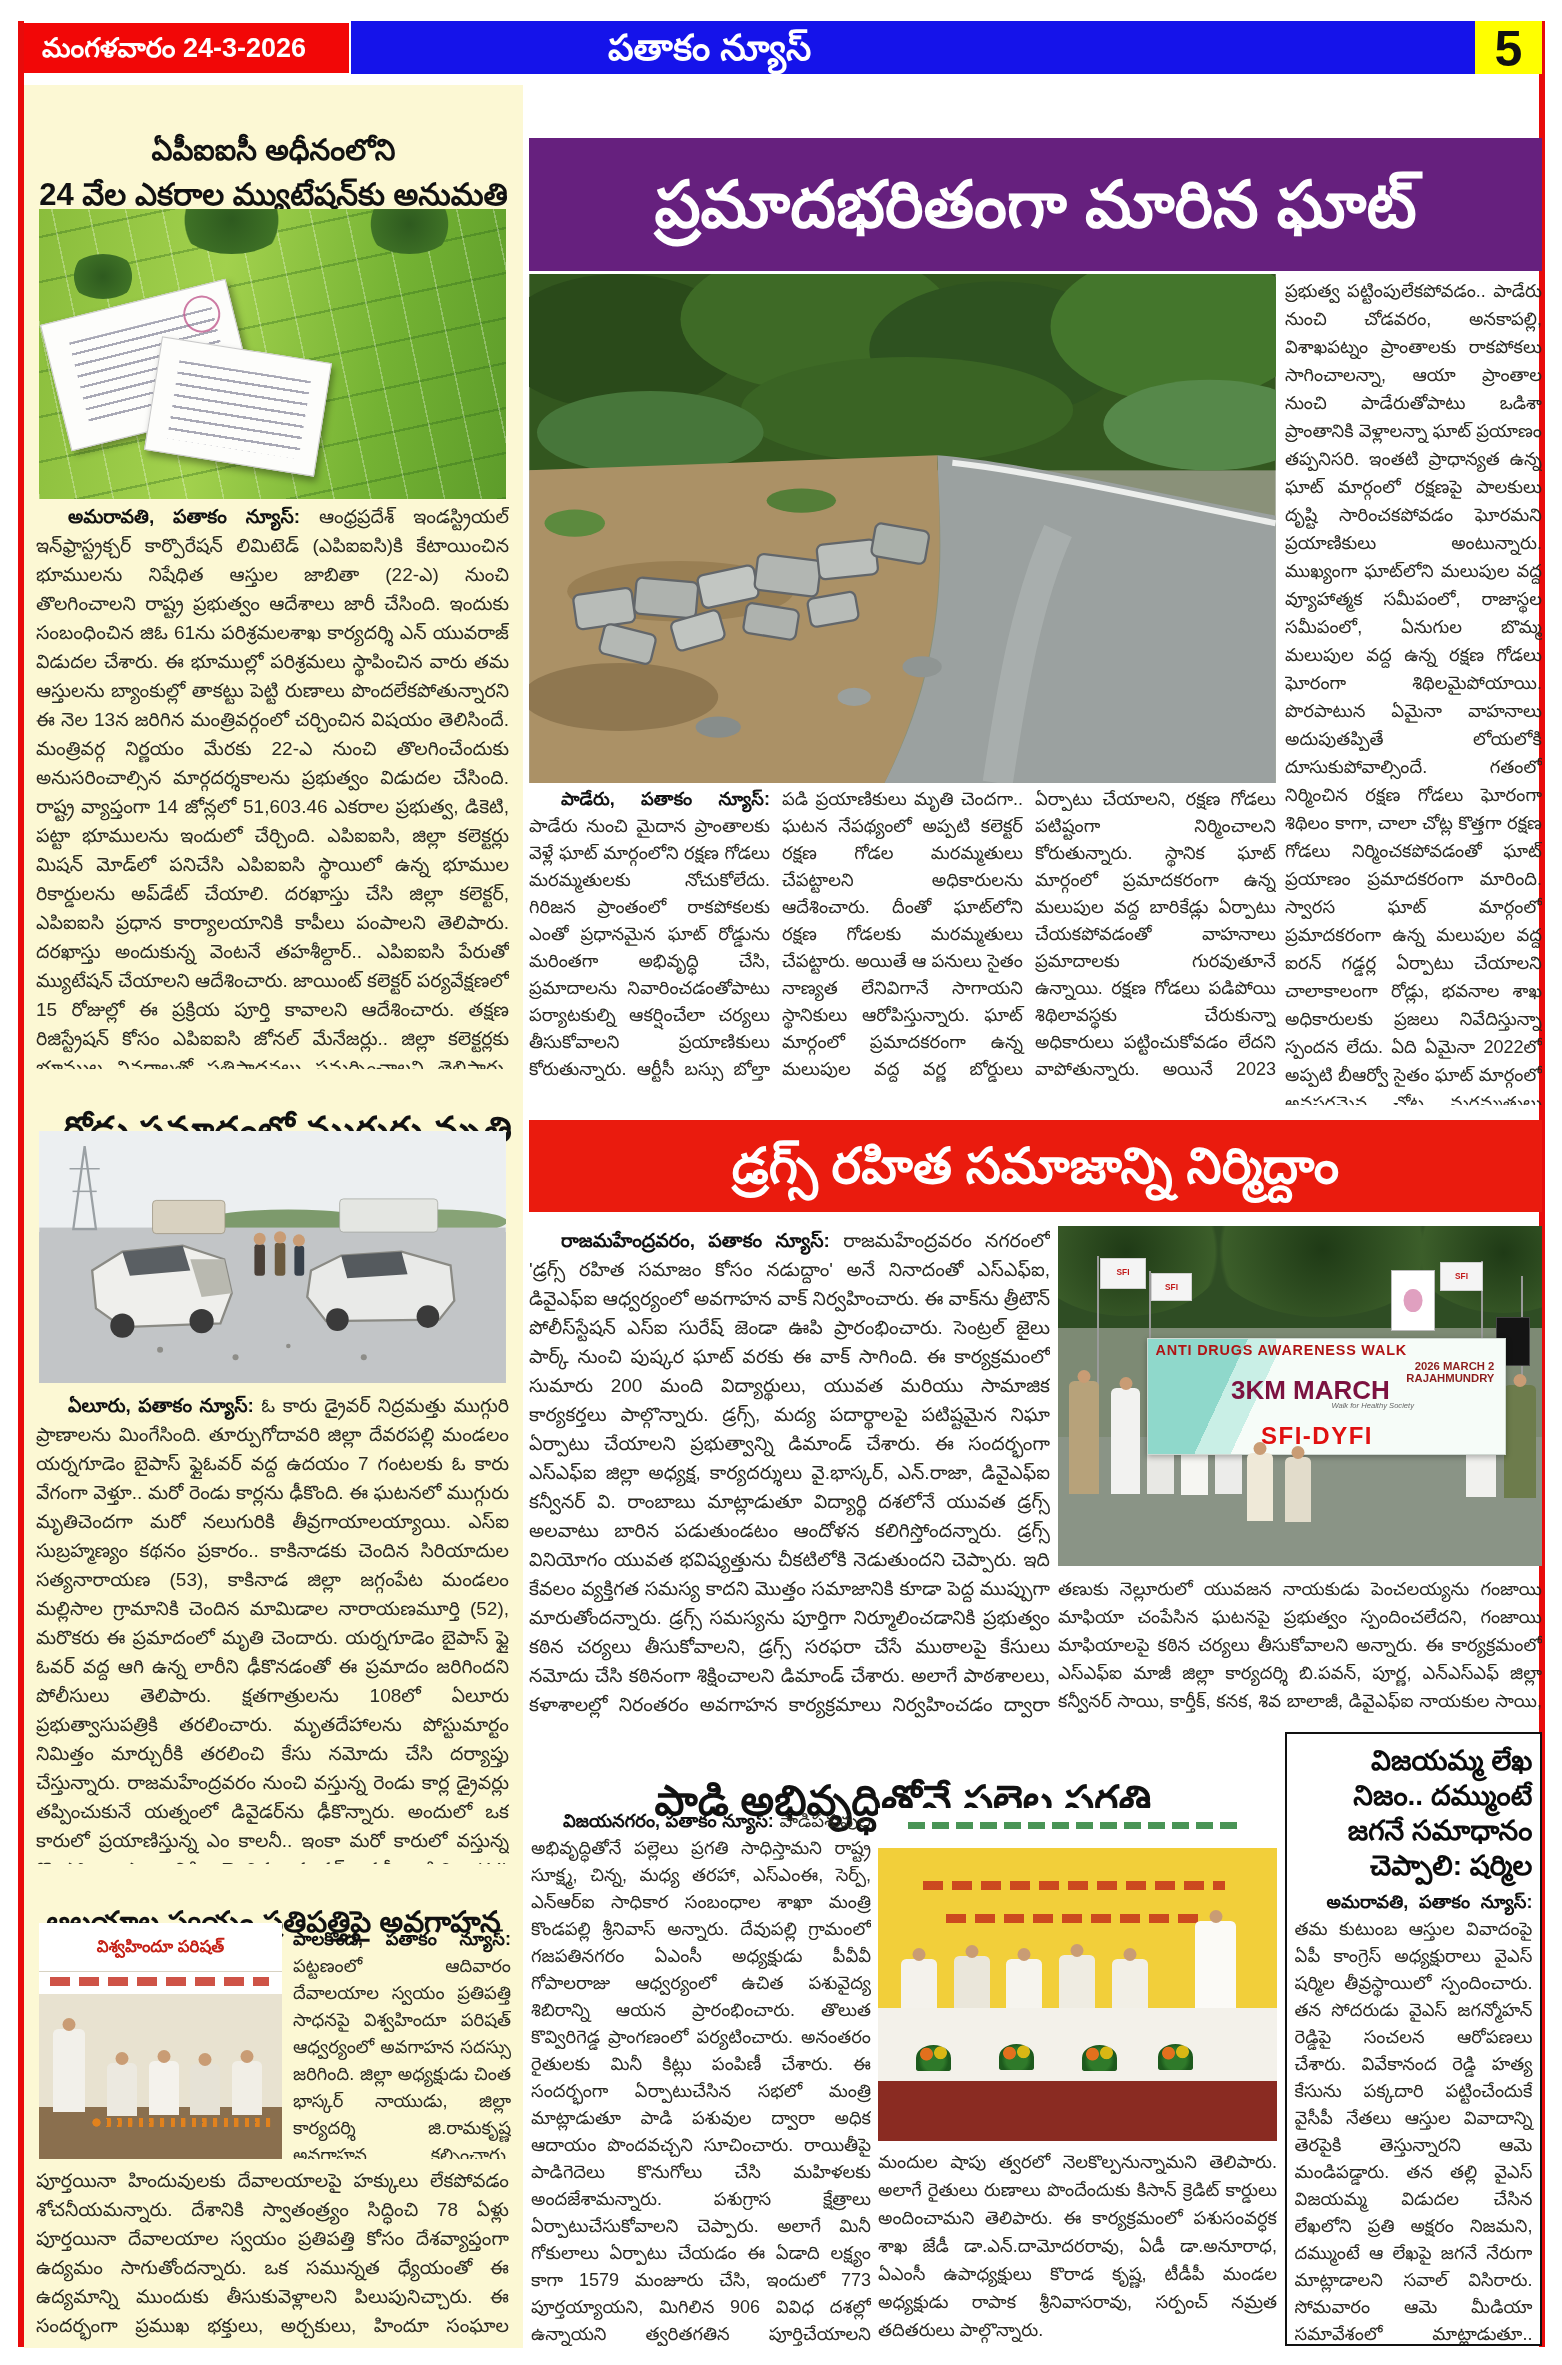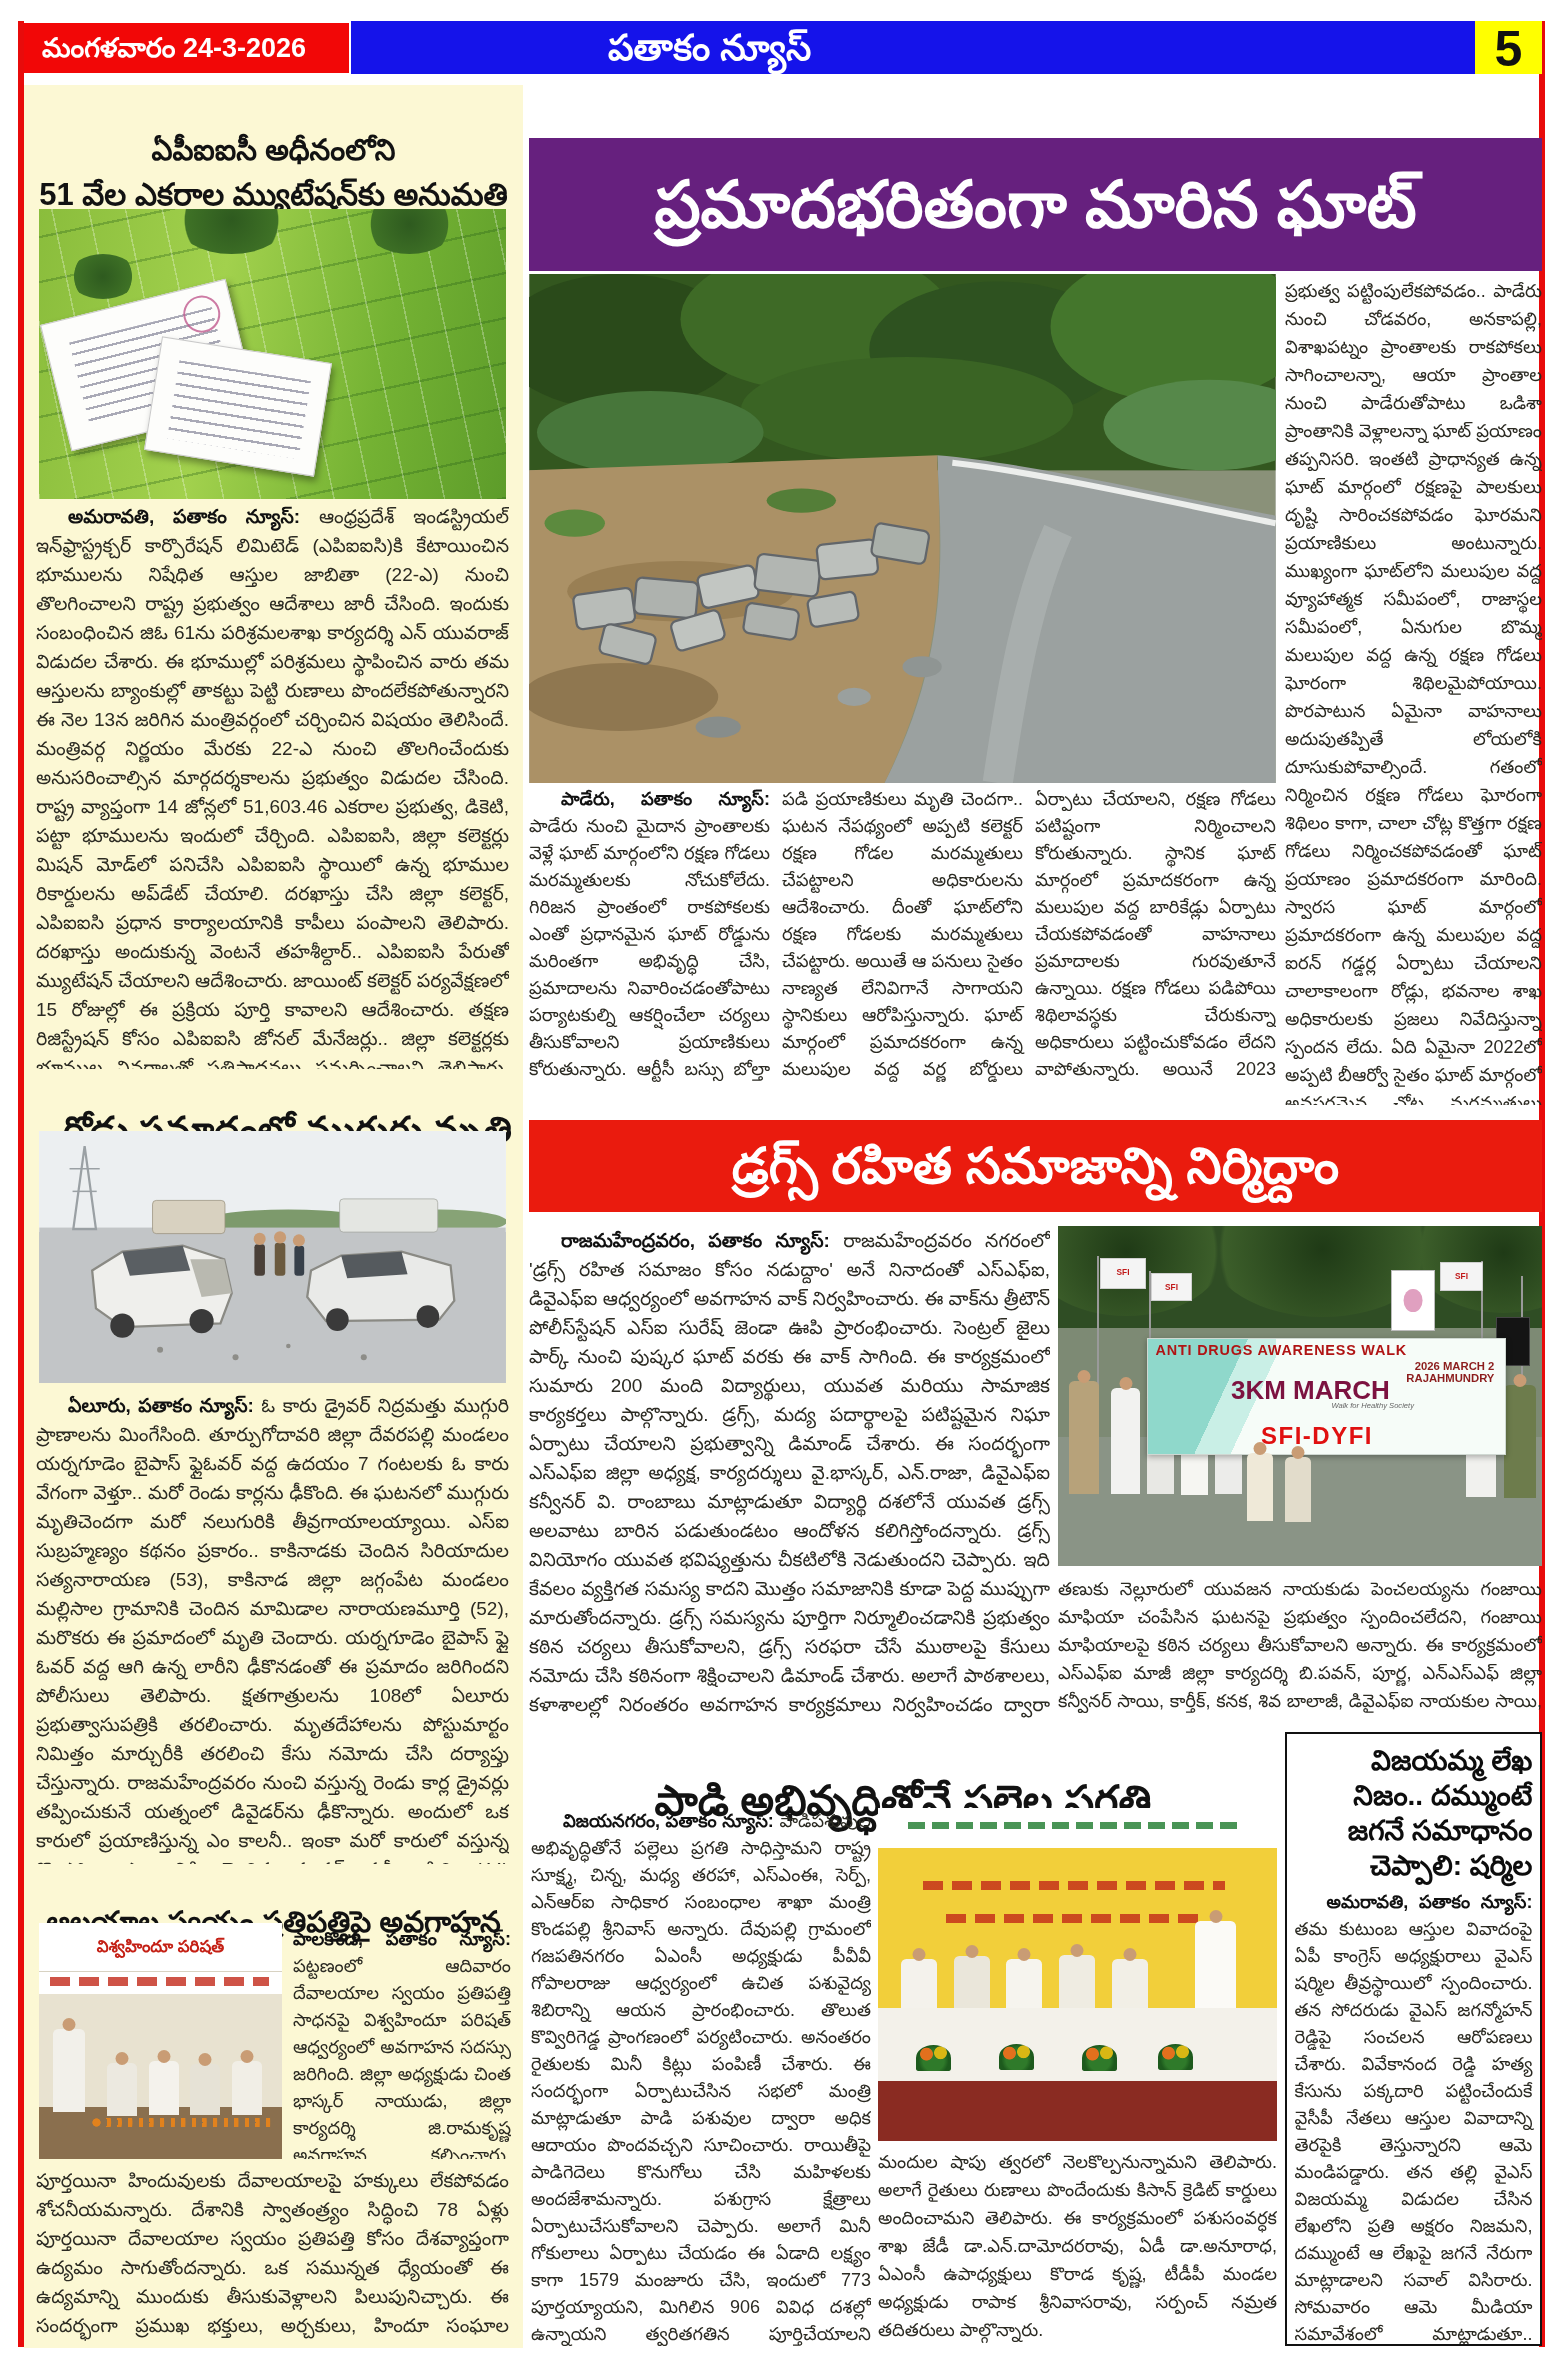--- a/index.html
+++ b/index.html
@@ -93,21 +93,21 @@
   <div class="edge" style="left:18px;"></div>
   <div class="edge" style="left:1539px;"></div>
 
   <div class="date-box">మంగళవారం  24-3-2026</div>
   <div class="masthead">పతాకం న్యూస్</div>
   <div class="page-num">5</div>
 
   <div class="cream"></div>
 
   <div class="headline" style="left:33px;top:95px;width:481px;font-size:29.5px;line-height:38px;">ఏపీఐఐసీ అధీనంలోని</div>
-  <div class="headline" style="left:33px;top:139px;width:481px;font-size:31px;line-height:39px;">51 వేల ఎకరాల మ్యుటేషన్‌కు అనుమతి</div>
+  <div class="headline" style="left:33px;top:139px;width:481px;font-size:31px;line-height:39px;">24 వేల ఎకరాల మ్యుటేషన్‌కు అనుమతి</div>
 
   <div class="photo photo-fields" style="left:39px;top:209px;width:467px;height:290px;">
     <div class="field-lines"></div>
     <div class="tree-blob" style="left:136px;top:-23px;width:113px;height:68px;"></div>
     <div class="tree-blob" style="left:325px;top:-15px;width:91px;height:60px;"></div>
     <div class="tree-blob" style="left:30px;top:45px;width:68px;height:45px;"></div>
     <div class="doc" style="left:13.6px;top:91px;width:189px;height:128px;transform:rotate(-14deg);">
         <div class="doc-lines"></div>
       <div class="stamp" style="right:12px;top:9px;"></div>
       </div>

